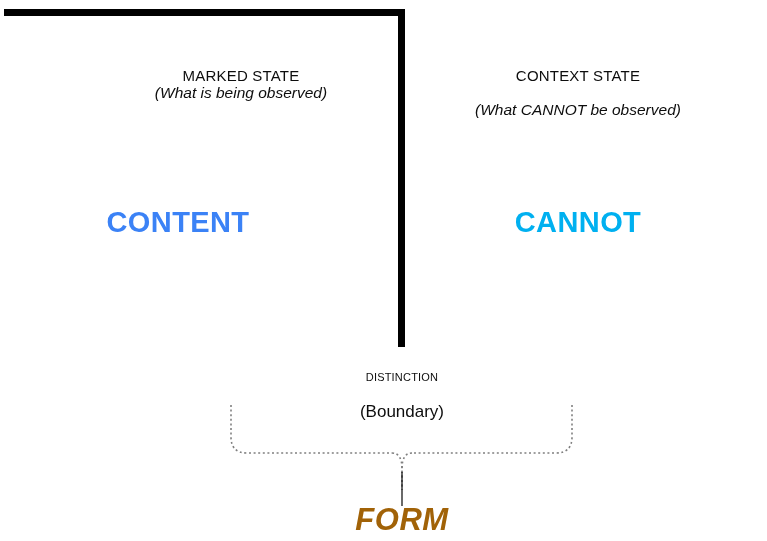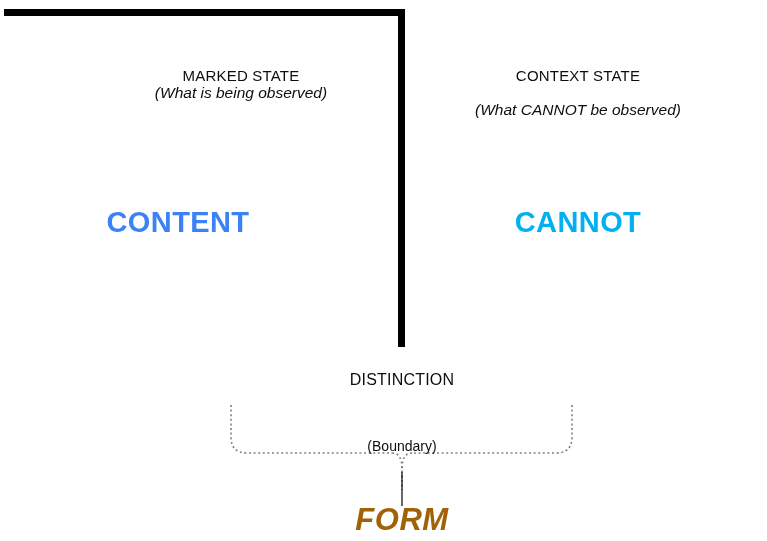--- a/index.html
+++ b/index.html
@@ -43,26 +43,25 @@
     font-weight: 400;
   }
   .bigword {
     font-size: 29px;
     font-weight: bold;
     letter-spacing: 0.4px;
   }
   #content-word { color: #3b82f6; }
   #context-word { color: #00b0f0; }
   .distinction-title {
-    font-size: 16px;
+    font-size: 11px;
     letter-spacing: 0.2px;
   }
   .distinction-sub {
-    font-size: 14px;
-    margin-top: 36px;
+    font-size: 17px;
   }
   .form-word {
     font-size: 31px;
     font-weight: bold;
     font-style: italic;
     letter-spacing: 0.5px;
     color: #a16207;
   }
   
   #marked-state-title  { left: 141px;  top: 68px;  width: 200px; }

